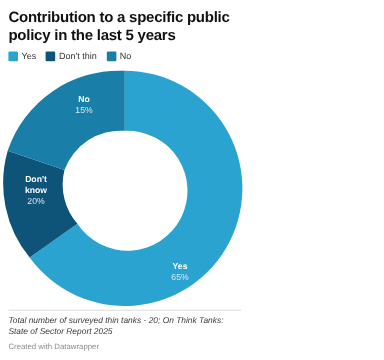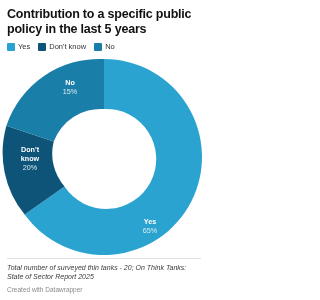--- a/index.html
+++ b/index.html
@@ -111,21 +111,21 @@
 
   <h1 class="chart-title">Contribution to a specific public policy in the last 5 years</h1>
 
   <div class="legend">
     <div class="legend-item">
       <span class="legend-swatch" style="background:#2aa3d0;"></span>
       <span class="legend-label">Yes</span>
     </div>
     <div class="legend-item">
       <span class="legend-swatch" style="background:#0d5478;"></span>
-      <span class="legend-label">Don't know</span>
+      <span class="legend-label">Don't thin</span>
     </div>
     <div class="legend-item">
       <span class="legend-swatch" style="background:#1a7fa8;"></span>
       <span class="legend-label">No</span>
     </div>
   </div>
 
   <div class="donut-wrap">
     <svg class="donut-svg" width="208" height="206" viewBox="0 0 208 206">
 

